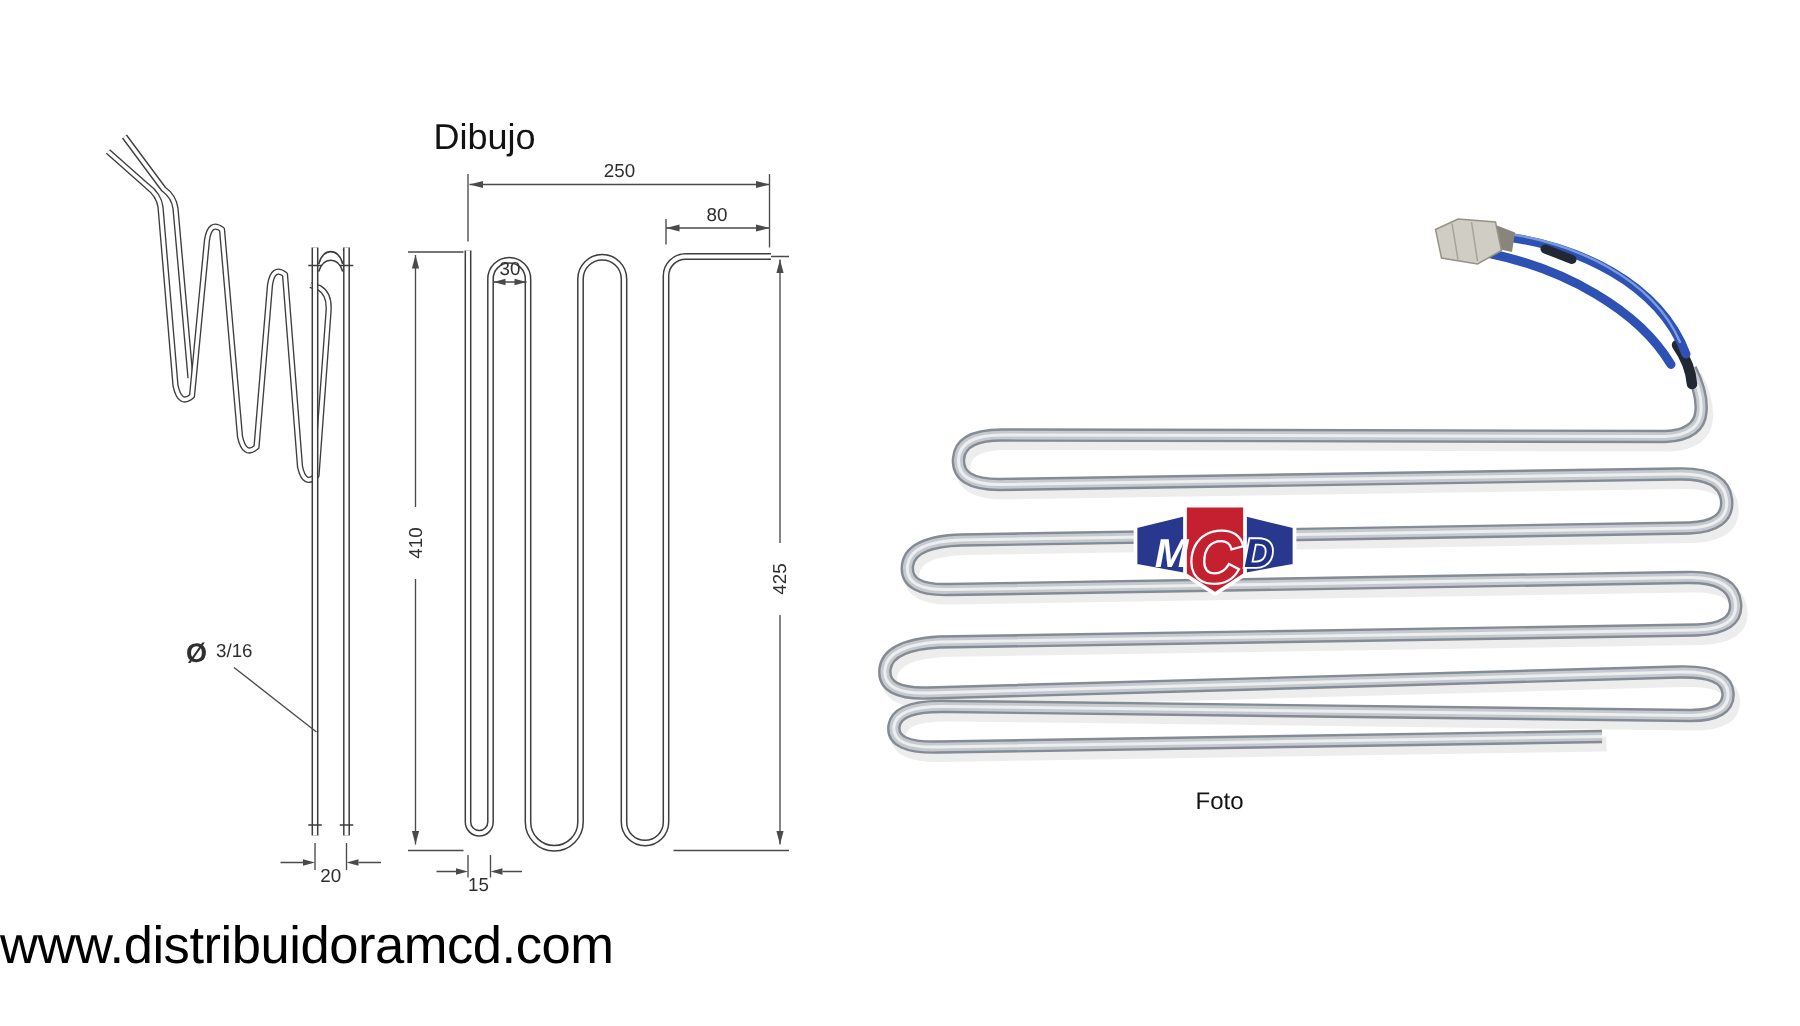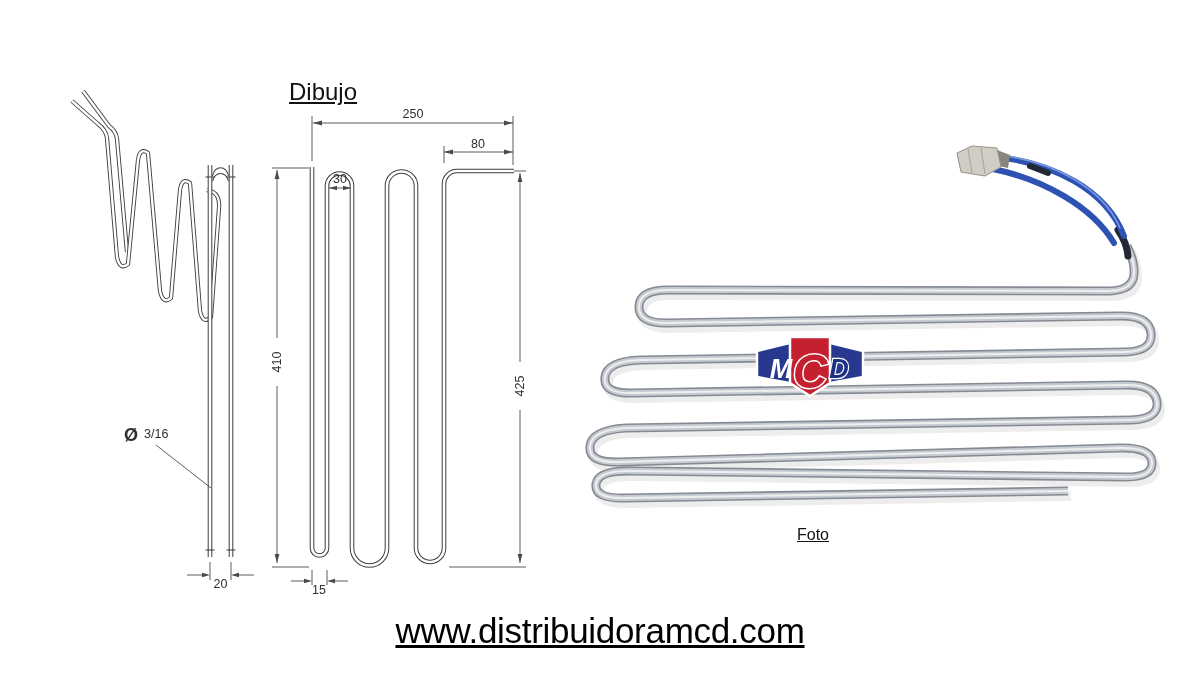--- a/index.html
+++ b/index.html
@@ -1,21 +1,21 @@
 <!DOCTYPE html>
 <html><head>
 <meta charset="utf-8">
 <style>
   html,body{margin:0;padding:0;background:#fff;}
   .canvas{position:relative;width:1200px;height:684px;background:#fff;overflow:hidden;
           font-family:"Liberation Sans",sans-serif;}
-  .label{position:absolute;color:#121212;white-space:nowrap;text-decoration:underline;}
+  .label{position:absolute;color:#121212;white-space:nowrap;}
   .title-dibujo{left:289px;top:78px;font-size:24px;}
   .title-foto{left:797px;top:526px;font-size:16px;}
-  .website{left:0;right:0;top:611px;text-align:center;font-size:35px;color:#000;letter-spacing:-0.3px;}
+  .website{left:0;right:0;top:611px;font-size:35px;color:#000;letter-spacing:-0.3px;}
   svg{position:absolute;left:0;top:0;}
   
   .t-out{fill:none;stroke:#3d3d3d;stroke-width:4.6;stroke-linecap:butt;stroke-linejoin:round;}
   .t-in{fill:none;stroke:#ffffff;stroke-width:2.6;stroke-linecap:butt;stroke-linejoin:round;}
   .p-out{fill:none;stroke:#3d3d3d;stroke-width:4.2;stroke-linejoin:round;}
   .p-in{fill:none;stroke:#ffffff;stroke-width:2.4;stroke-linejoin:round;}
   .thin{fill:none;stroke:#3d3d3d;stroke-width:1.1;}
   .dim{stroke:#4a4a4a;stroke-width:0.9;fill:none;}
   .arr{fill:#4a4a4a;stroke:none;}
   .dtext{font-size:12.5px;fill:#2f2f2f;font-family:"Liberation Sans",sans-serif;}

